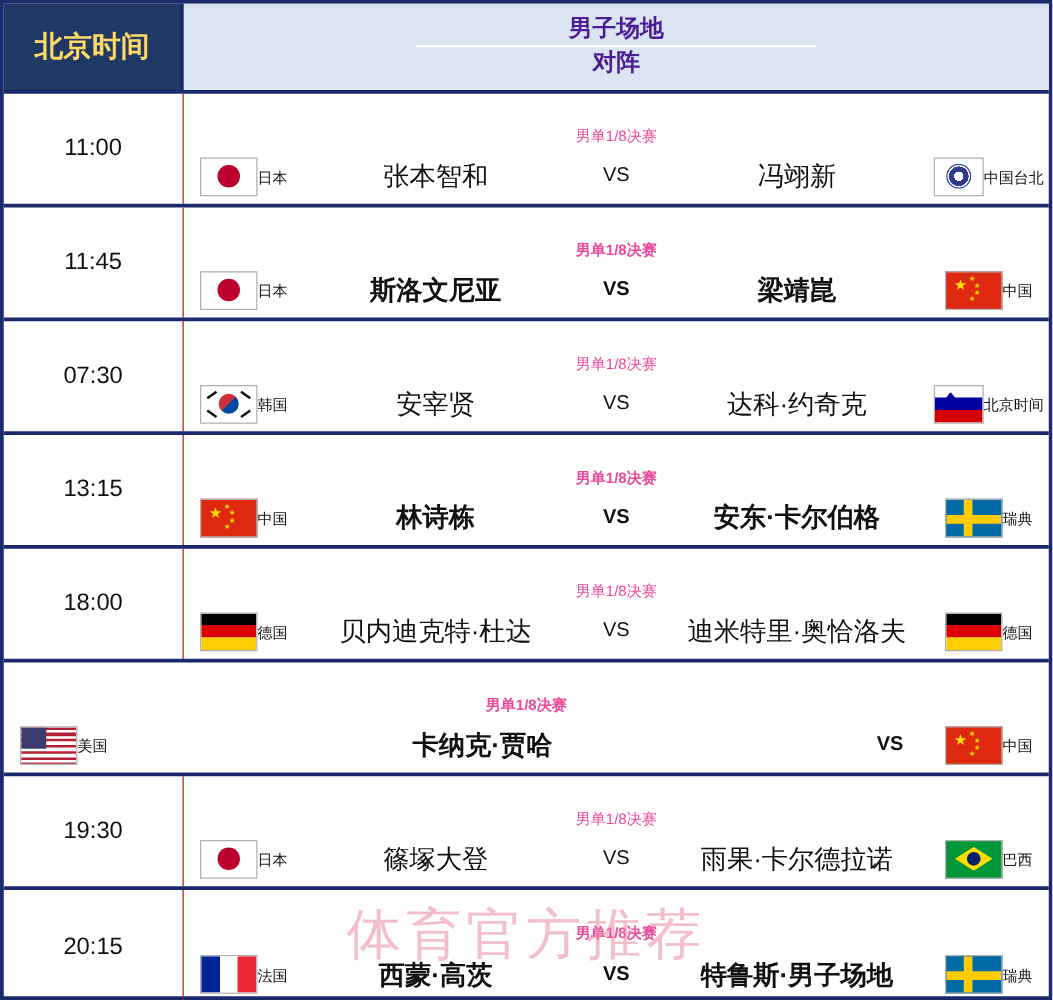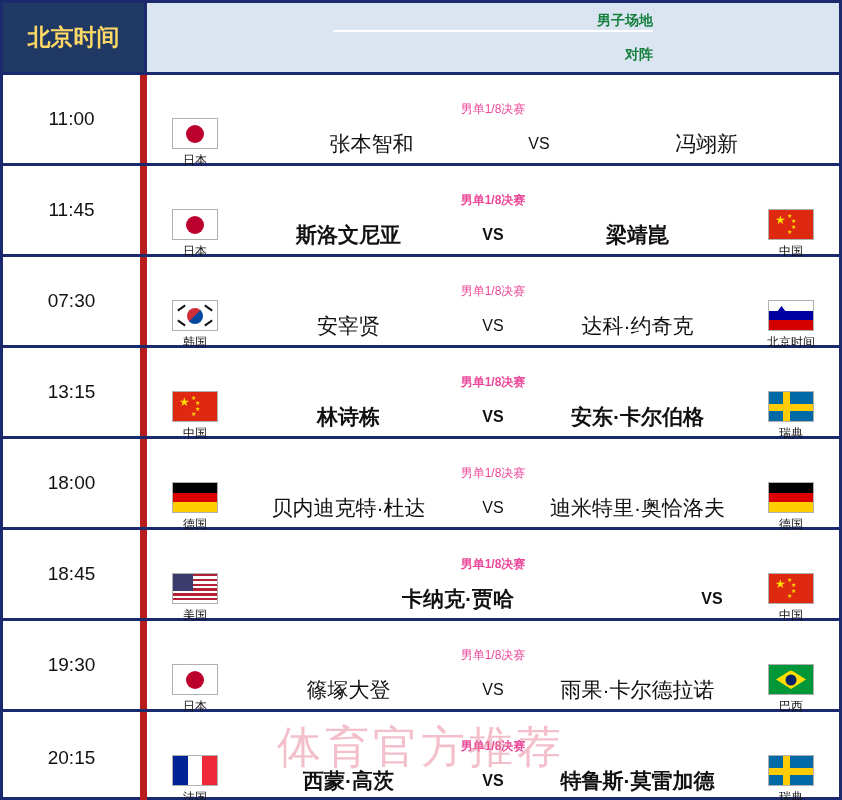--- a/index.html
+++ b/index.html
@@ -44,30 +44,30 @@
   }
   .hdr-main {
     flex: 1 1 auto;
     background: #dbe5f1;
     position: relative;
     display: flex;
     align-items: center;
     justify-content: center;
   }
   .hdr-main-inner {
-    text-align: right;
-    color: #15803d;
+    text-align: center;
+    color: #4c1d95;
     font-weight: bold;
-    font-size: 14px;
+    font-size: 19px;
     line-height: 1.25;
   }
   .hdr-line2 {
     display: inline-block;
     border-top: 2px solid #ffffff;
-    padding-top: 14px;
+    padding-top: 1px;
     min-width: 320px;
   }
 
   
   .rows {
     position: relative;
   }
   .row {
     display: flex;
     height: 91px;
@@ -78,21 +78,21 @@
 
   .cell-time {
     width: 144px;
     flex: 0 0 144px;
     display: flex;
     align-items: center;
     justify-content: center;
     font-size: 19px;
     color: #111111;
     box-sizing: border-box;
-    border-right: 7px solid #b91c1c;
+    border-right: 1px solid #b91c1c;
   }
 
   .cell-match {
     flex: 1 1 auto;
     position: relative;
     display: flex;
     flex-direction: column;
     justify-content: flex-start;
     box-sizing: border-box;
   }
@@ -115,21 +115,21 @@
   .match-line {
     flex: 1 1 auto;
     display: flex;
     align-items: center;
   }
 
   .flagbox {
     width: 88px;
     flex: 0 0 88px;
     display: flex;
-    flex-direction: column;
+    flex-direction: row;
     align-items: center;
     justify-content: center;
   }
   .flagbox.left { margin-left: 4px; }
   .flagbox.right { margin-right: 4px; }
 
   .flag {
     width: 46px;
     height: 31px;
     border: 1px solid #b0b0b0;
@@ -299,20 +299,24 @@
       <div class="cell-match">
         <div class="event-label">男单1/8决赛</div>
         <div class="match-line">
           <div class="flagbox left">
             <div class="flag f-jp"></div>
             <div class="cname">日本</div>
           </div>
           <div class="pname">张本智和</div>
           <div class="vs">VS</div>
           <div class="pname">冯翊新</div>
+          <div class="flagbox right">
+            <div class="flag f-tpe"></div>
+            <div class="cname">中国台北</div>
+          </div>
         </div>
       </div>
     </div>
 
     <div class="row bold">
       <div class="cell-time">11:45</div>
       <div class="cell-match">
         <div class="event-label">男单1/8决赛</div>
         <div class="match-line">
           <div class="flagbox left">
@@ -416,21 +420,20 @@
                 <span class="d2"></span>
                 <span class="d3"></span>
             </div>
             <div class="cname">德国</div>
           </div>
         </div>
       </div>
     </div>
 
     <div class="row bold">
-      <div class="cell-time">18:45</div>
       <div class="cell-match">
         <div class="event-label">男单1/8决赛</div>
         <div class="match-line">
           <div class="flagbox left">
             <div class="flag f-us">
               <span class="stripe" style="top:0"></span>
               <span class="stripe" style="top:4.8px"></span>
               <span class="stripe" style="top:9.6px"></span>
               <span class="stripe" style="top:14.4px"></span>
               <span class="stripe" style="top:19.2px"></span>
@@ -487,21 +490,21 @@
           <div class="flagbox left">
             <div class="flag f-fr">
               <span class="p1"></span>
                 <span class="p2"></span>
                 <span class="p3"></span>
             </div>
             <div class="cname">法国</div>
           </div>
           <div class="pname">西蒙·高茨</div>
           <div class="vs">VS</div>
-          <div class="pname">特鲁斯·莫雷加德</div>
+          <div class="pname">特鲁斯·男子场地</div>
           <div class="flagbox right">
             <div class="flag f-se">
               <span class="cross-v"></span>
                 <span class="cross-h"></span>
             </div>
             <div class="cname">瑞典</div>
           </div>
         </div>
       </div>
     </div>

